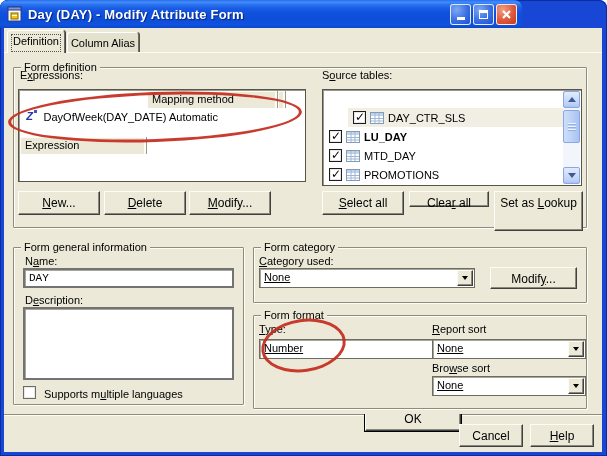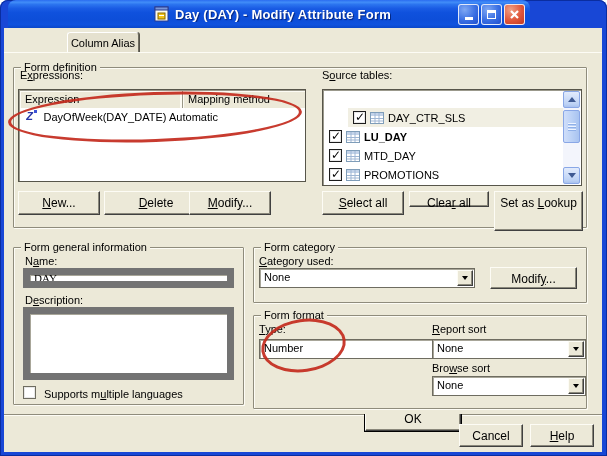--- a/index.html
+++ b/index.html
@@ -9,24 +9,24 @@
   .window {
     position:relative; width:607px; height:456px;
     background:#1847d6;
     border-radius:8px 8px 0 0;
     overflow:hidden;
     box-shadow: inset 0 0 0 1px #0a2da0;
   }
 
   
   .titlebar {
-    position:absolute; left:8px; top:0; width:522px; height:28px;
+    position:absolute; left:0; top:0; width:522px; height:28px;
     background:linear-gradient(180deg,#2a6cf0 0%,#418df8 8%,#2b74ef 16%,#1a5ce4 30%,#0f51dd 45%,#0d4ed9 70%,#0f52de 88%,#0a47c9 100%);
     border-radius:8px 8px 0 0;
-    display:flex; align-items:center;justify-content:center;
+    display:flex; align-items:center;
   }
   .title-icon { width:16px; height:16px; margin:0 5px 0 7px; flex:0 0 auto; }
   .title-text {
     color:#fff; font-weight:bold; font-size:13px; letter-spacing:.2px;
     text-shadow:1px 1px 1px rgba(0,20,90,.75);
     white-space:nowrap; overflow:hidden;
   }
   .tb-buttons { position:absolute; right:5px; top:4px; display:flex; gap:2px; }
   .tb-btn {
     width:21px; height:21px; border-radius:3px;
@@ -129,28 +129,28 @@
   .btn {
     position:absolute; background:#ece9d8; text-align:center;
     border:1px solid; border-color:#fdfcf5 #404040 #404040 #fdfcf5;
     box-shadow:inset -1px -1px 0 #8a887b;
     padding-top:4px; font-size:12px; cursor:default;
   }
   .btn.default { outline:1px solid #000; padding-top:3px; }
 
   
   .field {
-    position:absolute; background:#fff; border:7px solid #737373;
+    position:absolute; background:#fff; border:2px solid #737373;
     box-shadow:inset 1px 1px 0 #a8a699;
-    font-family:Liberation Serif, serif; font-size:11px; padding:2px 4px;
+    font-family:Liberation Mono, monospace; font-size:11px; padding:2px 4px;
   }
   input.field { outline:none; }
   textarea.field { resize:none; outline:none; }
   .combo { position:absolute; background:#fff; border:1px solid #6e6c60; box-shadow:inset 1px 1px 0 #a8a699; }
-  .combo .value { position:absolute; left:4px; top:2px; right:20px; white-space:nowrap; overflow:hidden; }
+  .combo .value { position:absolute; left:4px; top:2px; right:20px; white-space:nowrap; overflow:hidden;text-decoration:underline; }
   .combo .drop {
     position:absolute; right:1px; top:1px; bottom:1px; width:16px;
     background:#ece9d8; border:1px solid; border-color:#fdfcf5 #404040 #404040 #fdfcf5;
     box-shadow:inset -1px -1px 0 #8a887b;
     display:flex; align-items:center; justify-content:center;
   }
   .tri-dn-sm { width:0; height:0; border-left:3px solid transparent; border-right:3px solid transparent; border-top:4px solid #000; }
 
   .separator { position:absolute; left:0; width:598px; height:2px;
     border-top:1px solid #8f8c7c; border-bottom:1px solid #fdfcf5; }
@@ -189,35 +189,39 @@
       <span class="tb-btn close">
         <svg width="11" height="11" viewBox="0 0 11 11">
           <path d="M2 2 L9 9 M9 2 L2 9" stroke="#fff" stroke-width="2.2"></path>
         </svg>
       </span>
     </span>
   </div>
 
   <div class="body">
 
+    <div class="tab active" style="left:3px; top:2px; width:58px; height:23px;">
+      <span>Definition</span>
+      <span class="focus"></span>
+    </div>
     <div class="tab inactive" style="left:63px; top:4px; width:72px; height:21px;">
       <span>Column Alias</span>
     </div>
 
     <div class="tabpage">
 
       <div class="group" style="left:9px; top:14px; width:574px; height:161px;">
         <span class="legend">Form definition</span>
       </div>
 
       <span class="lbl" style="left:16px; top:16px;">E<u>x</u>pressions:</span>
 
       <div class="listview" style="left:14px; top:36px; width:288px; height:93px;">
         <div class="lv-header">
-          <div class="lv-hcell" style="width:163px;">Expression</div>
+          <div class="lv-hcell" style="width:127px;margin-top:46px;">Expression</div>
           <div class="lv-hcell" style="width:131px;">Mapping method</div>
           <div class="lv-hcell" style="width:8px;"></div>
         </div>
         <div class="lv-rows">
           <div class="lv-row" style="height:17px;">
             <span class="expr-icon">Z</span>
             <span style="width:128px; overflow:hidden;text-align:center;">DayOfWeek(DAY_DATE)</span>
             <span>Automatic</span>
           </div>
         </div>
@@ -280,21 +284,21 @@
           <div class="sb-thumb">
               <span class="sb-grip"></span>
             </div>
           <div class="sb-btn sb-down">
               <span class="tri-down"></span>
             </div>
         </div>
       </div>
 
       <div class="btn" style="left:14px;  top:138px; width:82px; height:24px;"><u>N</u>ew...</div>
-      <div class="btn" style="left:100px; top:138px; width:104px; height:24px;"><u>D</u>elete</div>
+      <div class="btn" style="left:100px; top:138px; width:82px; height:24px;"><u>D</u>elete</div>
       <div class="btn" style="left:185px; top:138px; width:82px; height:24px;"><u>M</u>odify...</div>
       <div class="btn" style="left:318px; top:138px; width:82px; height:24px;"><u>S</u>elect all</div>
       <div class="btn" style="left:405px; top:138px; width:80px; height:16px;">Clea<u>r</u> all</div>
       <div class="btn" style="left:490px; top:138px; width:89px; height:40px;">Set as <u>L</u>ookup</div>
 
       <div class="group" style="left:9px; top:194px; width:231px; height:158px;">
         <span class="legend">Form general information</span>
       </div>
       <span class="lbl" style="left:21px; top:202px;">N<u>a</u>me:</span>
       <input class="field" style="left: 19px; top: 215px; width: 211px; height: 20px;" value="DAY">

